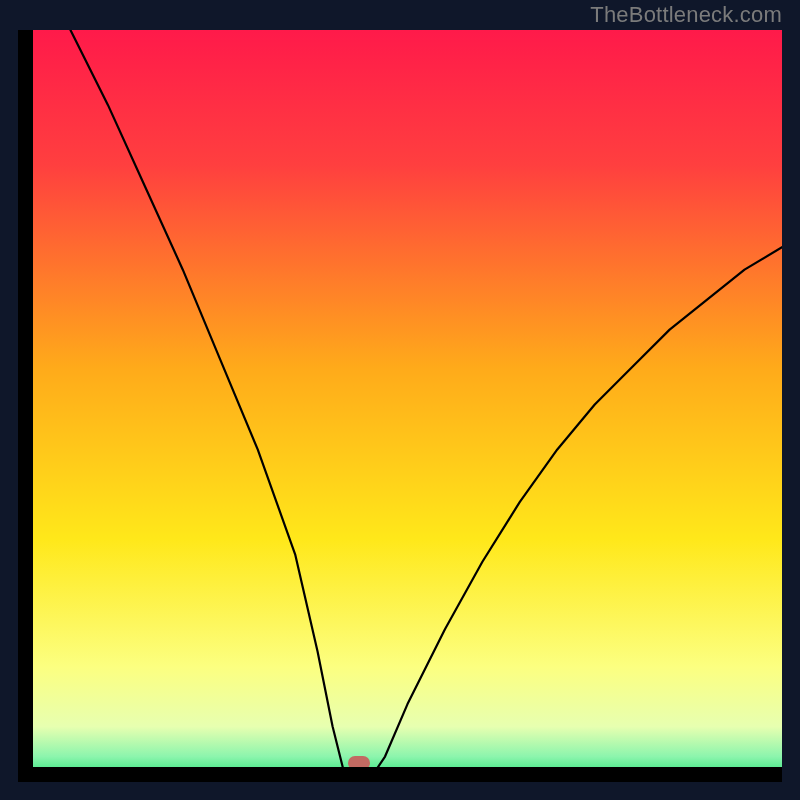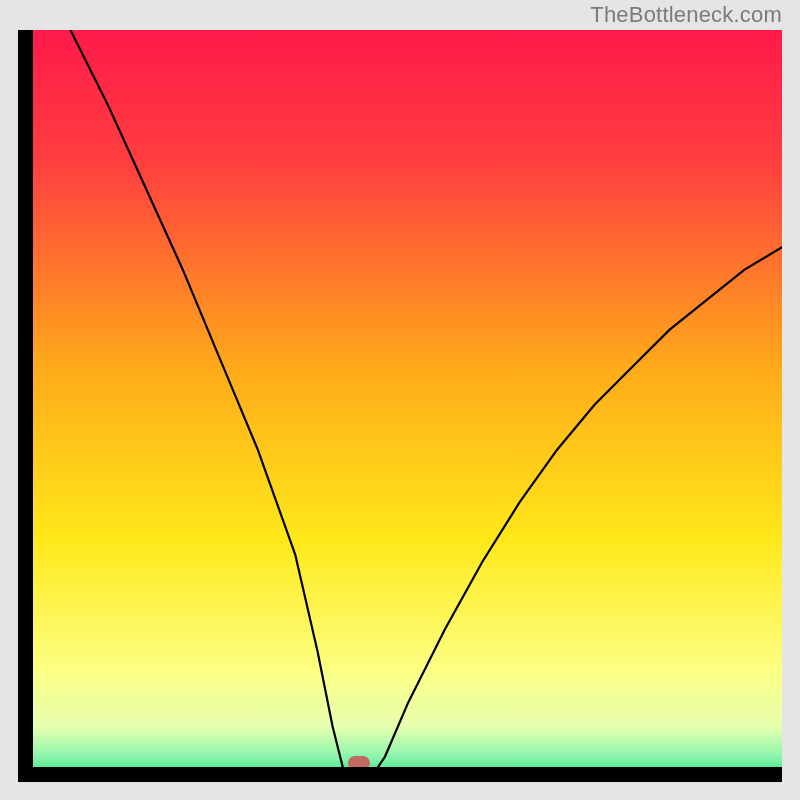--- a/index.html
+++ b/index.html
@@ -5,21 +5,21 @@
   body {
     margin: 0;
     padding: 0;
     background: #ffffff;
     font-family: Arial, Helvetica, sans-serif;
   }
   .container {
     width: 800px;
     height: 800px;
     position: relative;
-    background: #e5e5e5;
+    background: #0f172a;
   }
   .watermark {
     position: absolute;
     top: 2px;
     right: 18px;
     font-size: 22px;
     color: #7b7b7b;
     font-family: Arial, sans-serif;
     letter-spacing: 0.2px;
     z-index: 10;

